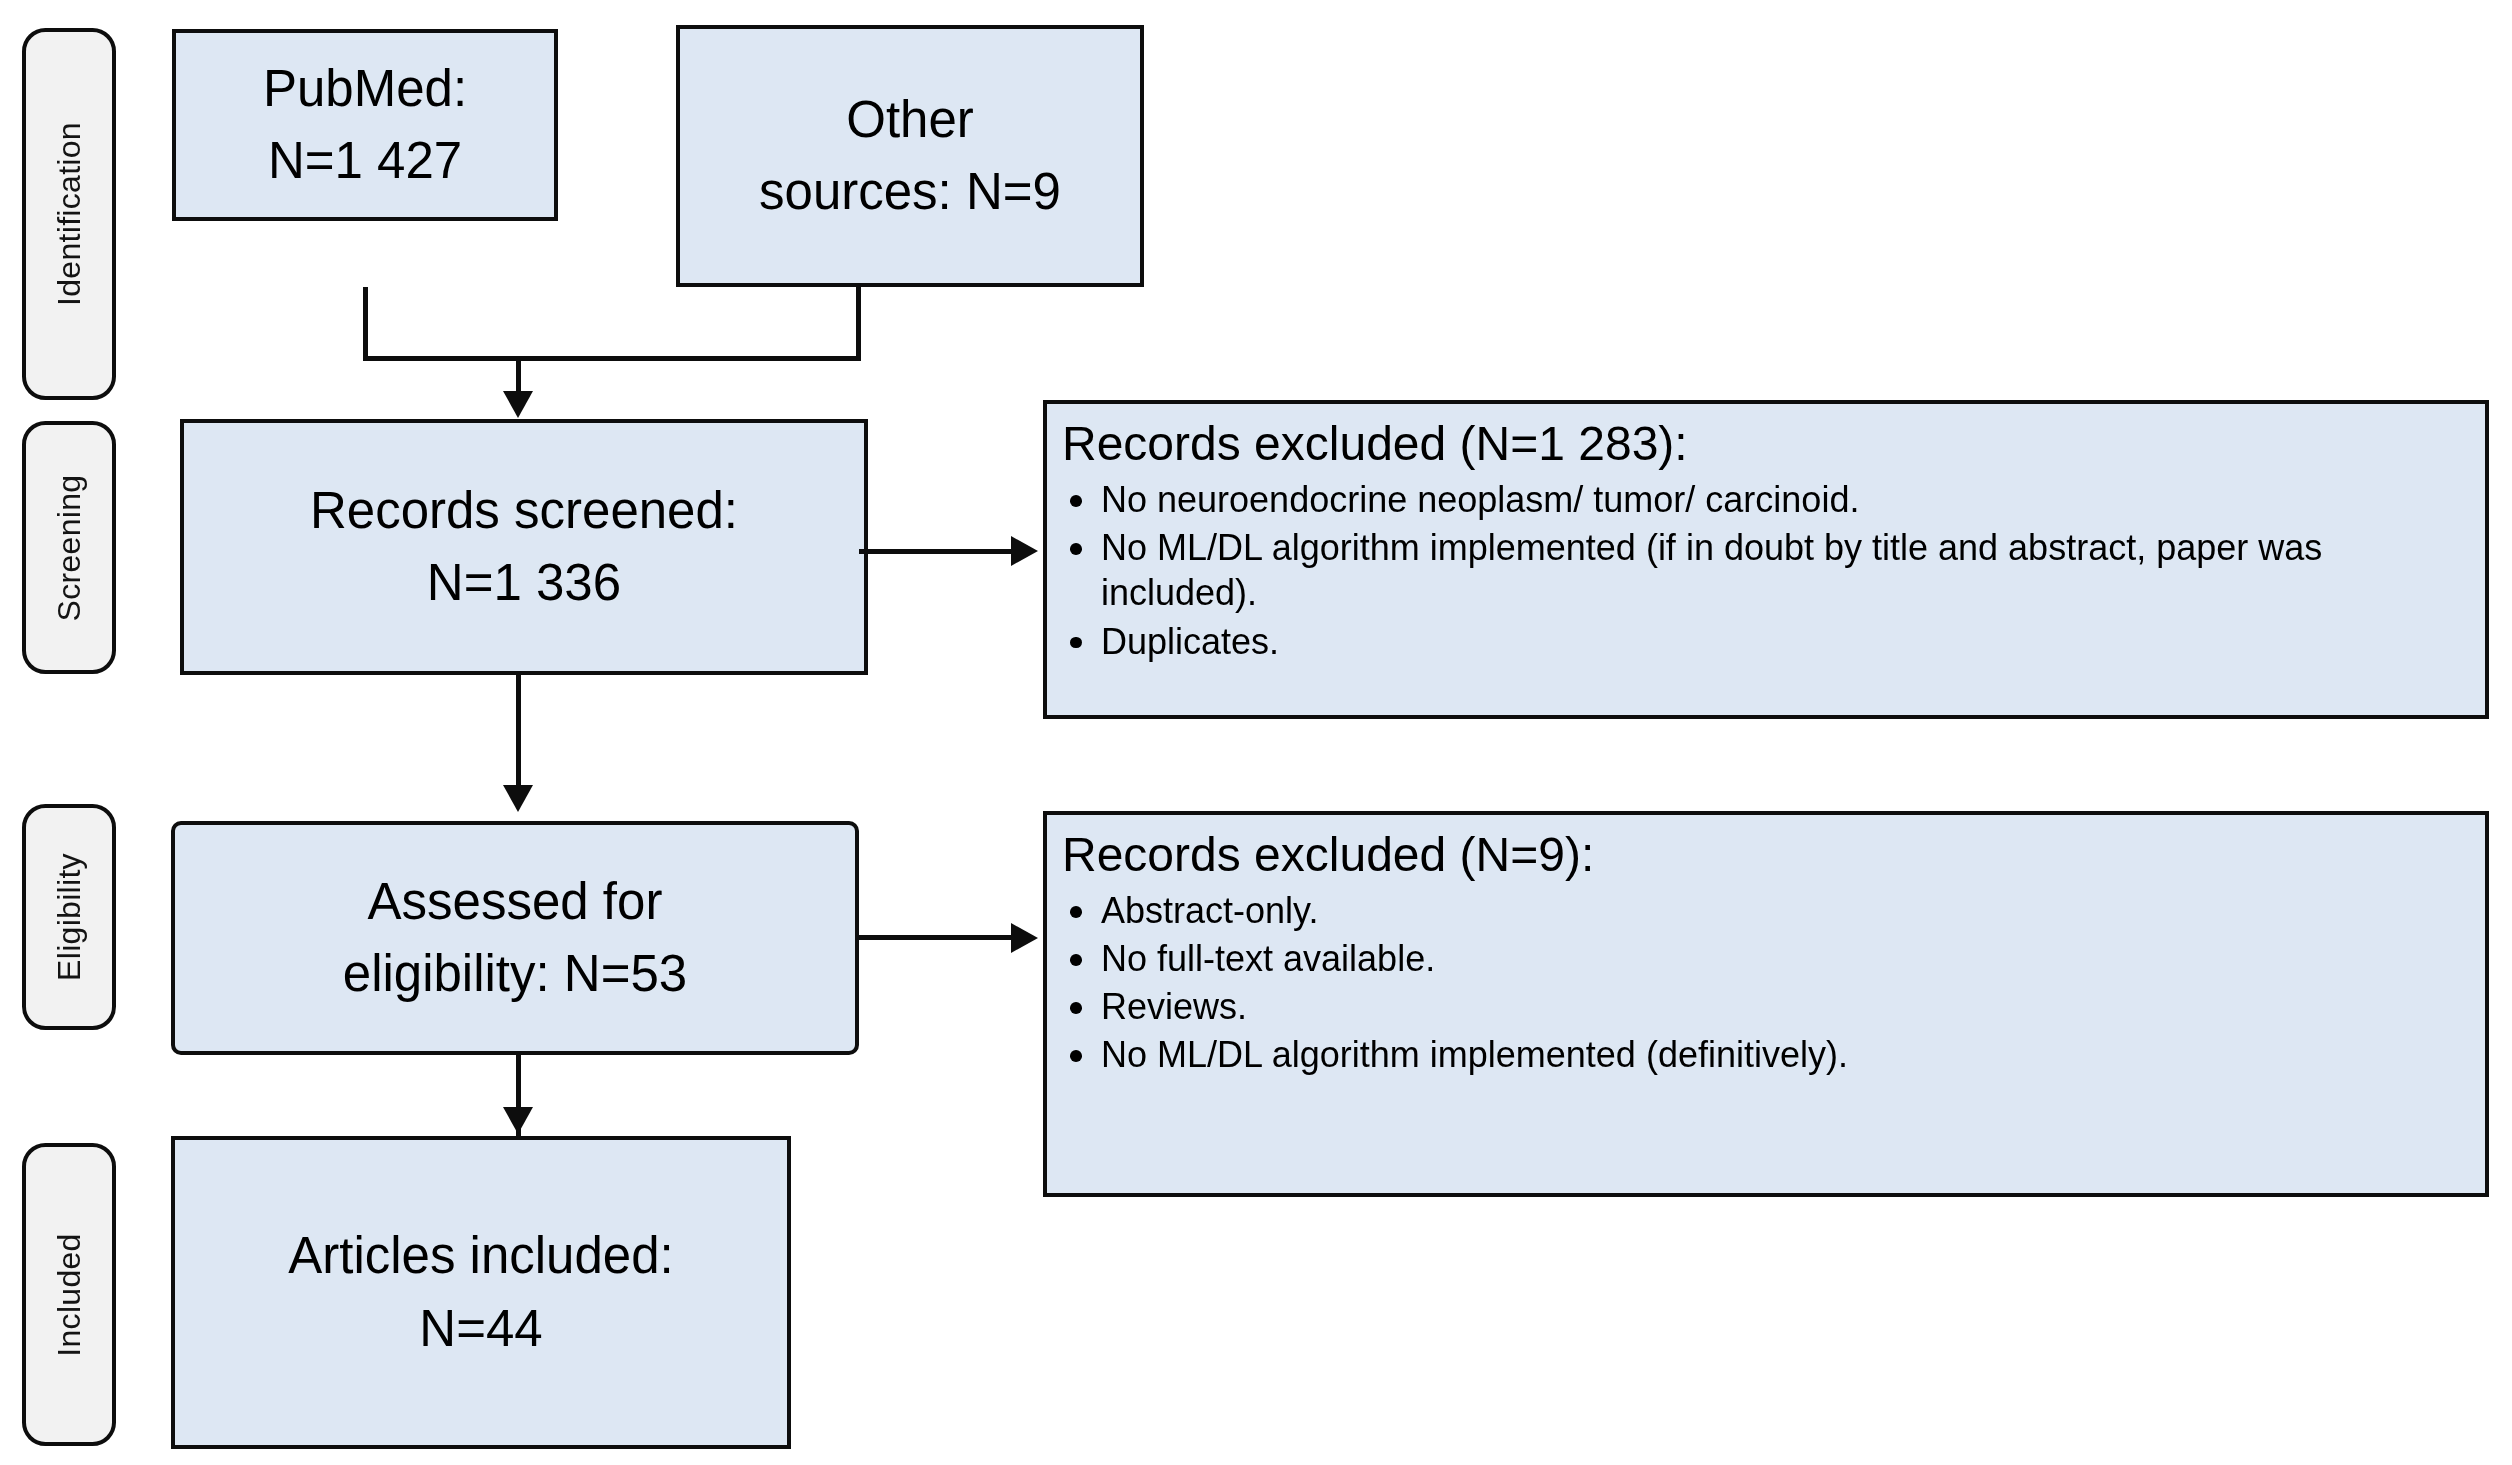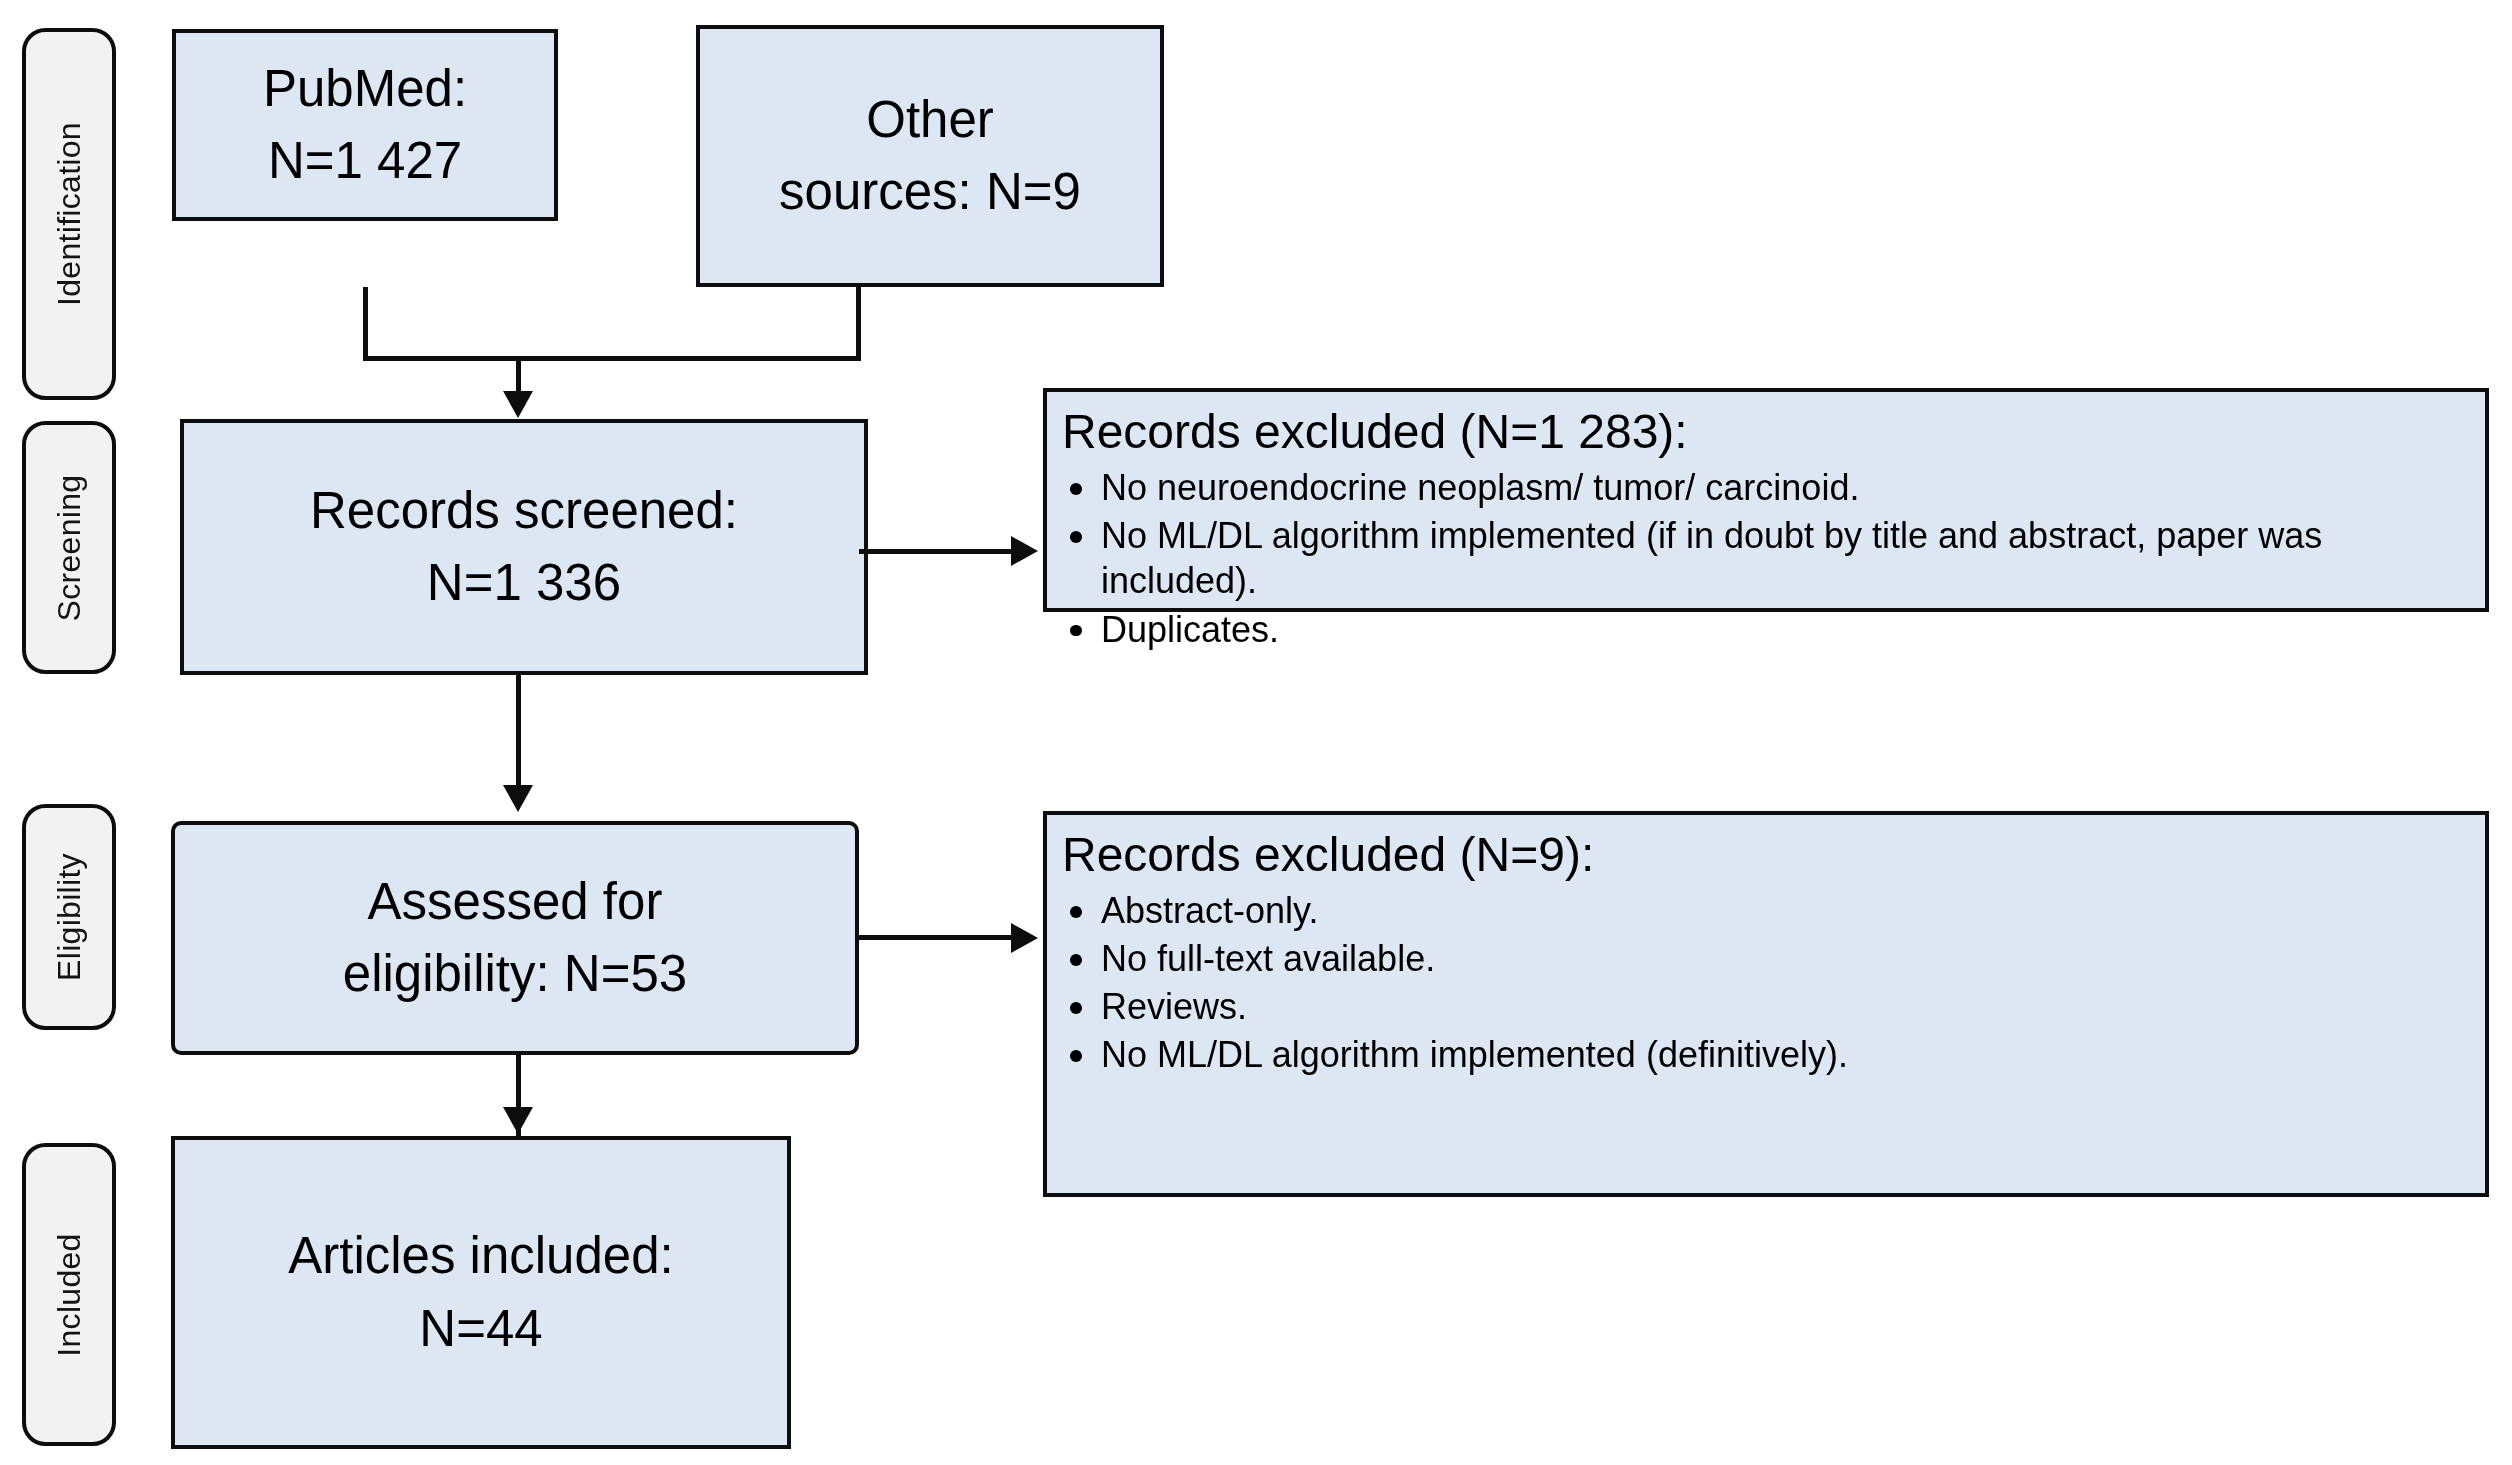--- a/index.html
+++ b/index.html
@@ -145,21 +145,21 @@
     <span class="stage-label">Included</span>
   </div>
 
   <div class="flow-box centered" style="left:172px; top:29px; width:386px; height:192px;">
     <div class="box-text">
       <div>PubMed:</div>
       <div>N=1 427</div>
     </div>
   </div>
 
-  <div class="flow-box centered" style="left:696px; top:25px; width:468px; height:262px;justify-content:center;">
+  <div class="flow-box centered" style="left:676px; top:25px; width:468px; height:262px;justify-content:center;">
     <div class="box-text">
       <div>Other</div>
       <div>sources: N=9</div>
     </div>
   </div>
 
   <div class="v-line" style="left:363px; top:287px; height:73px;"></div>
   <div class="v-line" style="left:856px; top:286px; height:74px;"></div>
   <div class="h-line" style="left:363px; top:356px; width:498px;"></div>
   <div class="v-line" style="left:516px; top:356px; height:47px;"></div>
@@ -168,21 +168,21 @@
   <div class="flow-box centered" style="left:180px; top:419px; width:688px; height:256px;">
     <div class="box-text">
       <div>Records screened:</div>
       <div>N=1 336</div>
     </div>
   </div>
 
   <div class="h-line" style="left:859px; top:549px; width:153px;"></div>
   <div class="arrow-right" style="left:1011px; top:536px;"></div>
 
-  <div class="excl-box" style="left:1043px; top:388px; width:1446px; height:224px;">
+  <div class="excl-box" style="left:1043px; top:400px; width:1446px; height:319px;">
     <div class="excl-heading">Records excluded (N=1 283):</div>
     <ul class="excl-list">
       <li>
         <span class="bullet-dot"></span>
         <span>No neuroendocrine neoplasm/ tumor/ carcinoid.</span>
       </li>
       <li>
         <span class="bullet-dot"></span>
         <span>No ML/DL algorithm implemented (if in doubt by title and abstract, paper was included).</span>
       </li>

